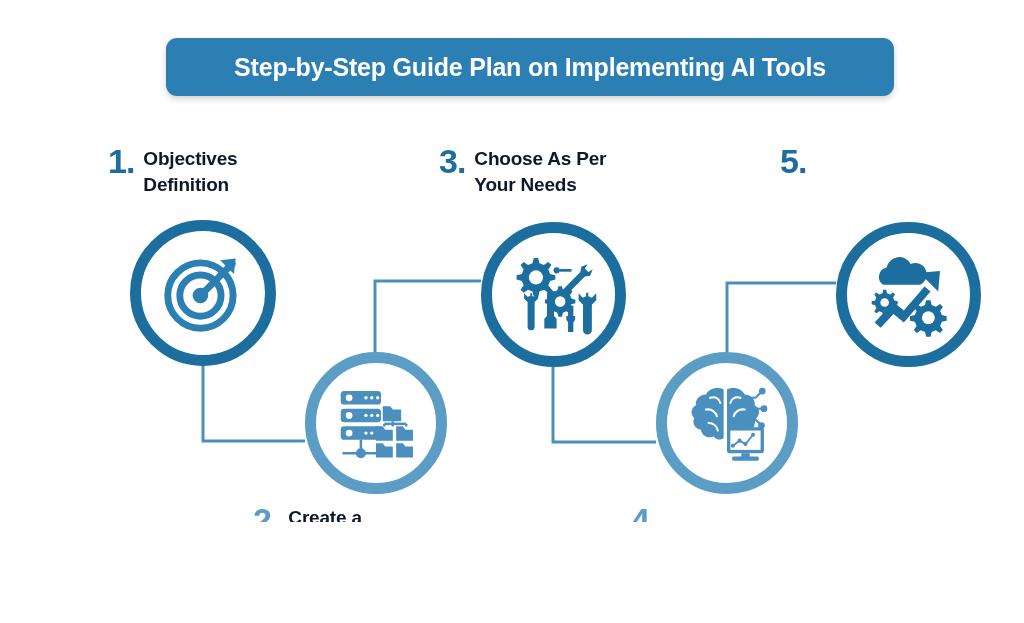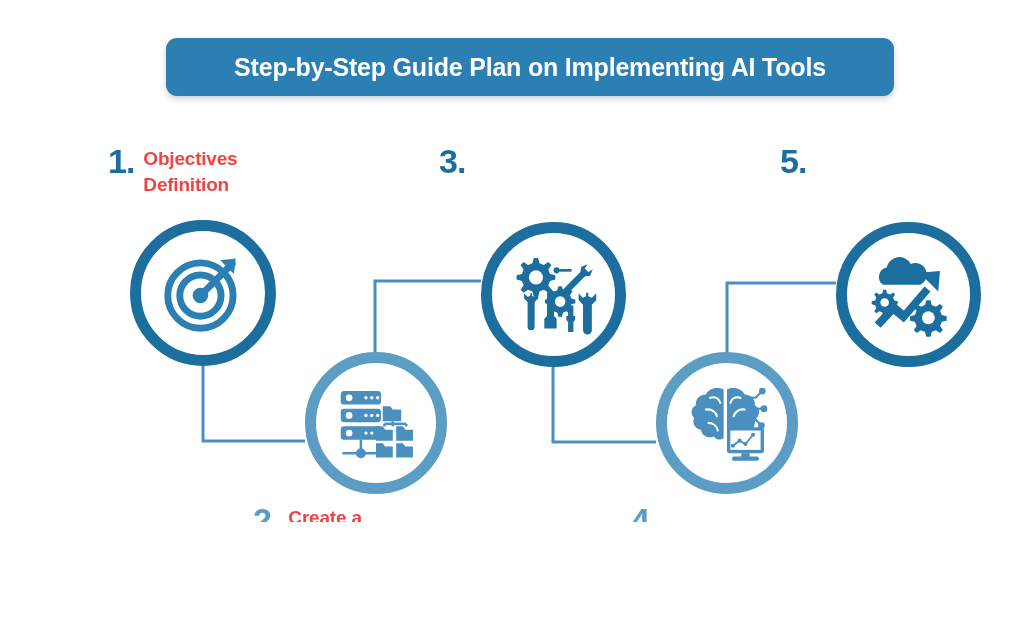--- a/index.html
+++ b/index.html
@@ -75,21 +75,21 @@
   }
   .step-num {
     font-size: 34px;
     font-weight: bold;
     line-height: 30px;
     letter-spacing: -1px;
   }
   .num-dark { color: #1B6E9E; }
   .num-light { color: #5B9DC4; }
   .step-title {
-    color: #ef4444;
+    color: #0f172a;
     font-size: 19px;
     font-weight: bold;
     line-height: 26px;
     letter-spacing: -0.2px;
     white-space: pre-line;
   }
 </style>
 </head>
 <body>
 
@@ -190,20 +190,22 @@
 
         <path d="M 64 74 l 10 0 l 0 4 l -2 3 l 0 11 l -6 0 l 0 -11 l -2 -3 z"></path>
         <rect x="66" y="62" width="6" height="13"></rect>
 
         <path d="M 84 48 l 0 8 l 5 5 l 0 29 a 5 5 0 0 0 10 0 l 0 -29 l 5 -5 l 0 -8 l -5 5 l -4 -1.5 l 0 -4 l -2.5 0 l 0 4 l -4 1.5 z" transform="translate(-6,0)"></path>
       </g>
     </svg>
   </div>
   <div class="step-label" style="left:417px; top:146px;">
     <span class="step-num num-dark">3.</span>
+    <span class="step-title">Choose As Per
+Your Needs</span>
   </div>
 
   <div class="step-circle ring-light" style="left:634px; top:352px; width:142px; height:142px;">
     <svg class="step-icon" width="84" height="84" viewBox="0 0 100 100" xmlns="http://www.w3.org/2000/svg">
       <g fill="#4A8FBE">
 
         <path d="M 46 10 c -8 -4 -18 -1 -21 6 c -8 0 -13 6 -12 13 c -6 3 -7 11 -2 15 c -3 6 1 13 8 14 c 1 7 8 11 15 8 c 3 4 9 5 12 2 l 0 -58 z"></path>
 
         <path d="M 50 10 c 8 -4 18 -1 21 6 c 8 0 13 6 12 13 c 6 3 7 11 2 15 c -3 6 -1 13 -8 14 c -1 7 -8 11 -15 8 c -3 4 -9 5 -12 2 l 0 -58 z"></path>
       </g>

